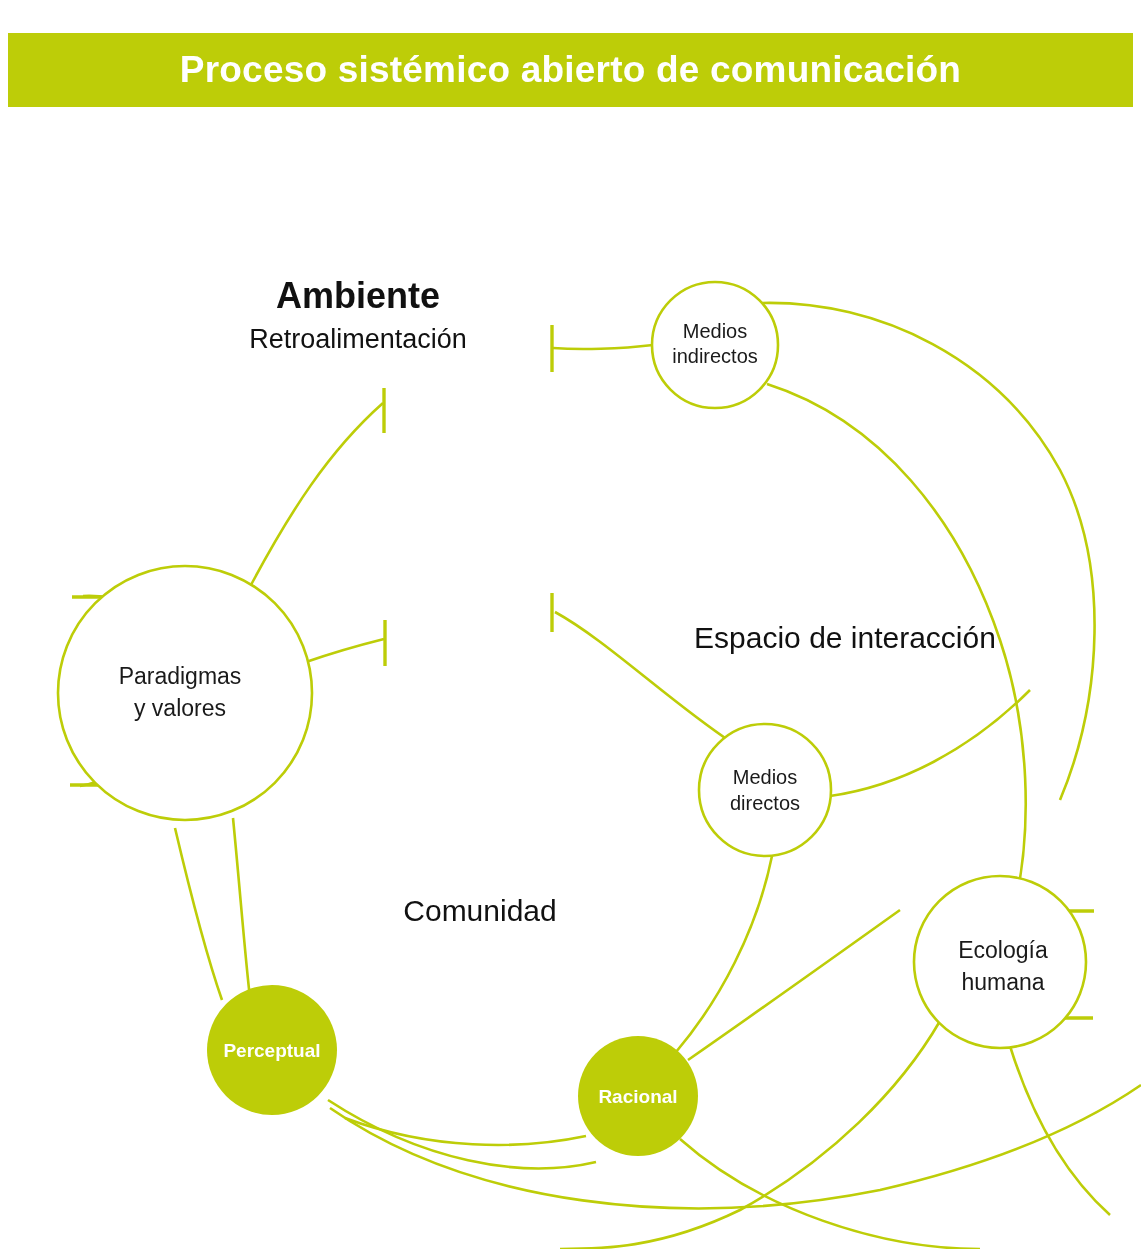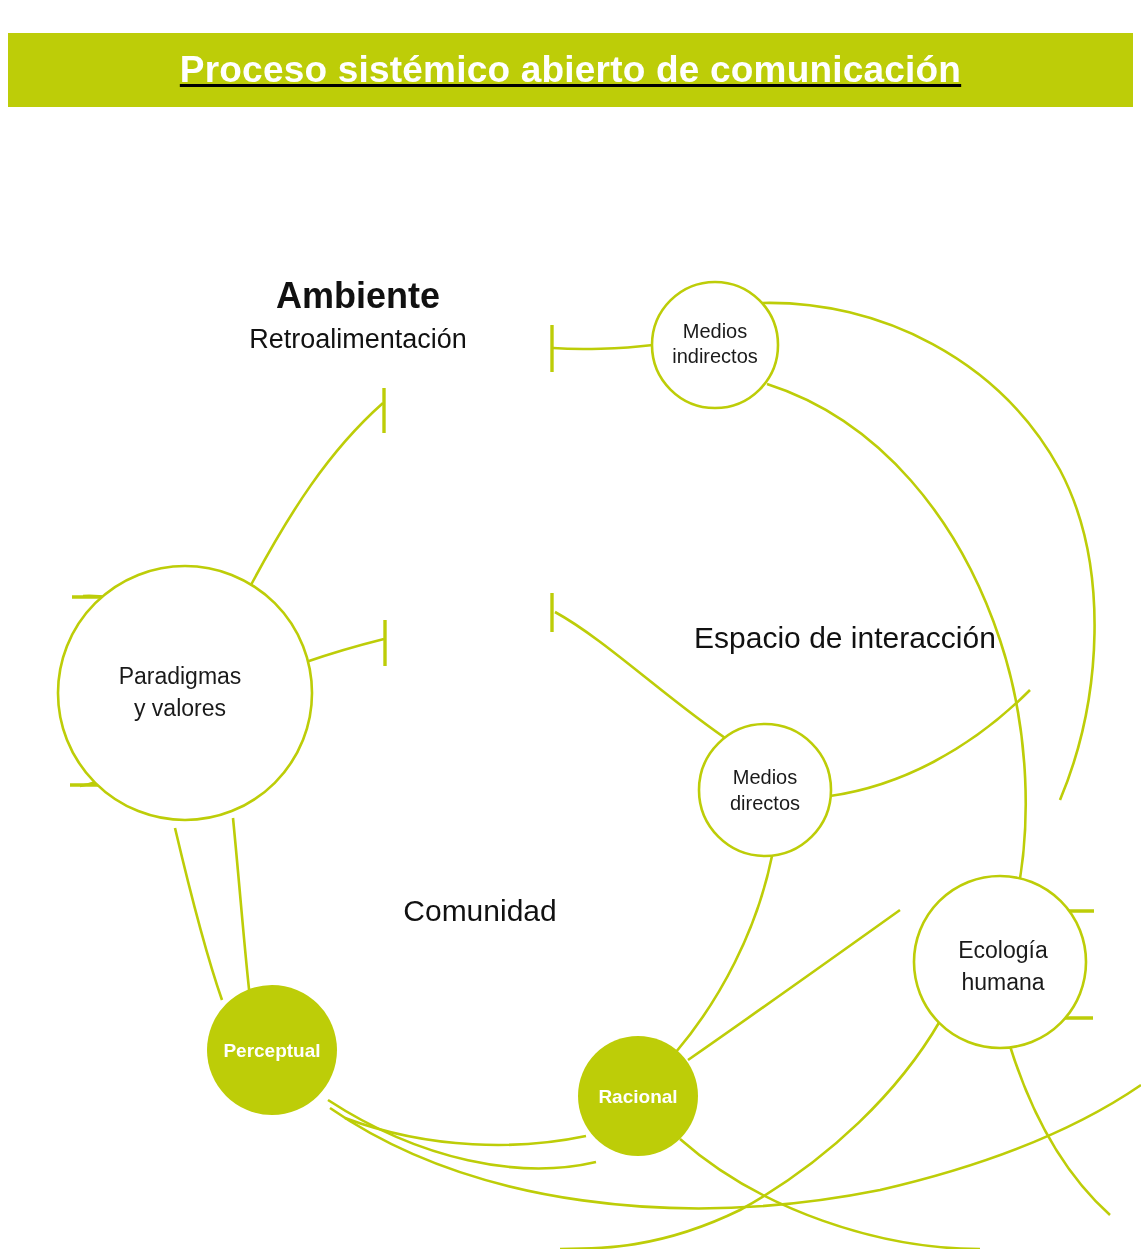--- a/index.html
+++ b/index.html
@@ -20,21 +20,20 @@
   #title-banner {
     position: absolute;
     left: 8px;
     top: 33px;
     width: 1125px;
     height: 74px;
     background: #bdcd08;
     display: flex;
     align-items: center;
     justify-content: center;
-    text-decoration: underline;
   }
   #title-text {
     color: #ffffff;
     font-size: 37px;
     font-weight: bold;
     letter-spacing: 0.2px;
     font-family: "Liberation Sans", sans-serif;
     white-space: nowrap;
   }
   #diagram {

